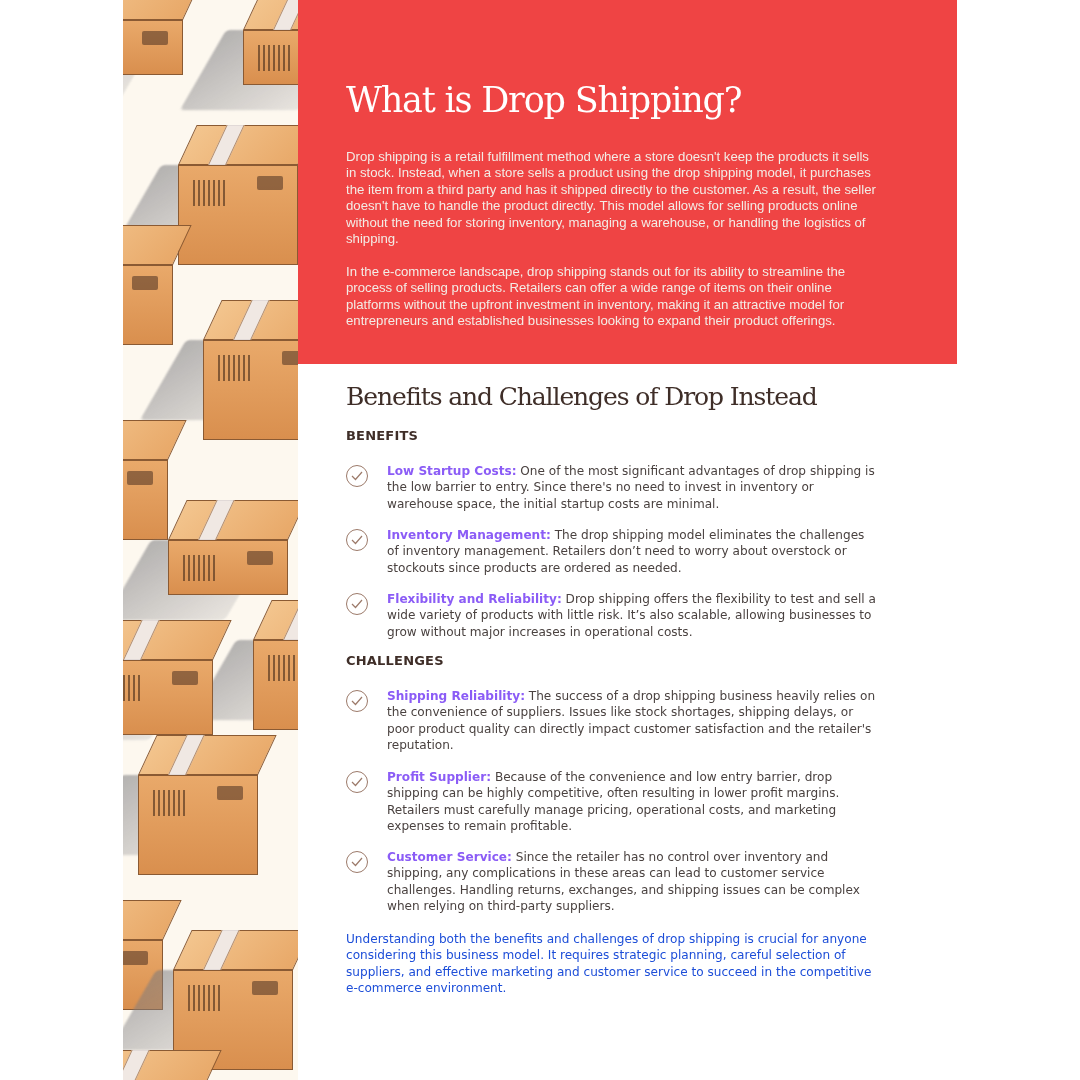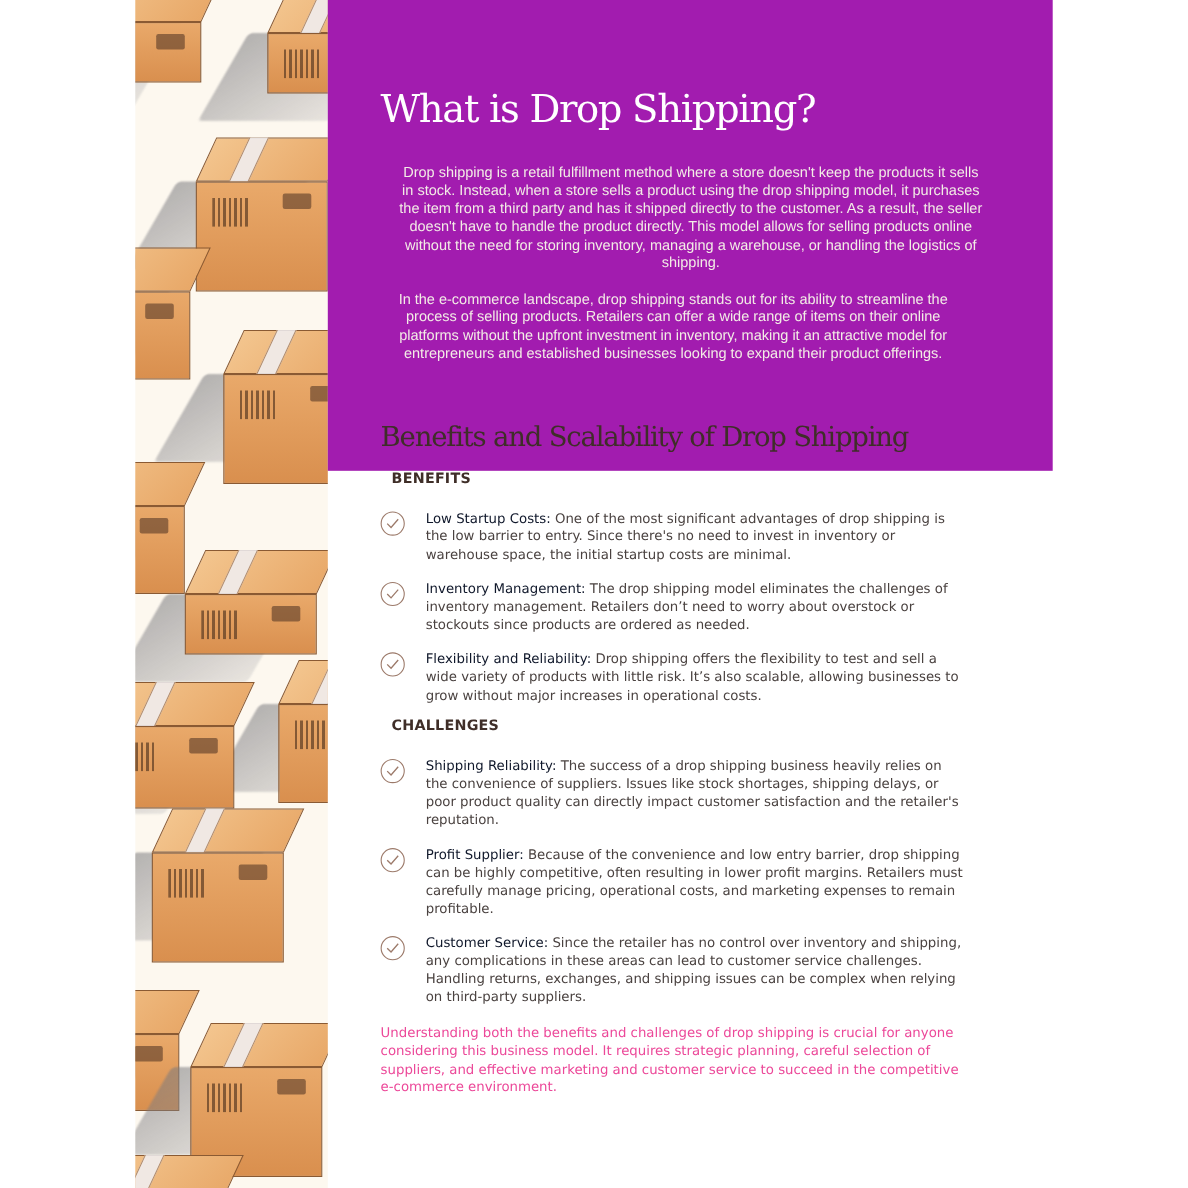--- a/index.html
+++ b/index.html
@@ -48,67 +48,66 @@
       background: repeating-linear-gradient(90deg, #5a3a22 0 2px, transparent 2px 5px);
       opacity: 0.7;
     }
     .box .front .label {
       position: absolute; right: 14px; top: 10px; width: 26px; height: 14px;
       background: #4a3020; opacity: 0.55; border-radius: 2px;
     }
 
     
     .hero {
-      position: absolute; left: 298px; top: 0; width: 659px; height: 428px;
-      background: #a21caf;
-      text-align: center;
+      position: absolute; left: 298px; top: 0; width: 659px; height: 364px;
+      background: #ef4444;
     }
     .hero-title {
       position: absolute; left: 48px; top: 80px;
       font-family: "DejaVu Serif", serif;
       font-size: 35px; letter-spacing: -1.2px;
       color: #ffffff; font-weight: normal;
     }
     .hero-para {
       position: absolute; left: 48px; width: 532px;
       font-family: "Liberation Sans", sans-serif;
       font-size: 13.2px; line-height: 16.4px; color: #f3ece6;
     }
-    .hero-para.p1 { top: 149px; margin-left: 16px; }
+    .hero-para.p1 { top: 149px; }
     .hero-para.p2 { top: 264px; }
 
     
     .content { position: absolute; left: 346px; top: 380px; width: 530px; }
     .section-title {
       font-family: "DejaVu Serif", serif;
       font-size: 25px; letter-spacing: -1.1px;
       color: #3f2e28; font-weight: normal;
       position: absolute; left: 0; top: 2px; white-space: nowrap;
     }
     .sub-heading {
-      position: absolute; left: 10px;
+      position: absolute; left: 0;
       font-family: "DejaVu Sans", sans-serif; font-weight: bold;
       font-size: 13px; color: #3f2e28; letter-spacing: 0.2px; text-align: right;
     }
     .item { position: absolute; left: 0; width: 530px; }
     .check {
       position: absolute; left: 0; top: 2px; width: 22px; height: 22px;
       border: 1px solid #9c7a6a; border-radius: 50%;
     }
     .check svg { position: absolute; left: 4px; top: 5px; }
     .item-text {
       position: absolute; left: 41px; width: 490px;
       font-family: "DejaVu Sans", sans-serif;
       font-size: 12.1px; line-height: 16.4px; color: #4a4240;
     }
-    .item-text b { color: #0f172a; font-weight: normal; }
+    .item-text b { color: #8b5cf6; font-weight: bold; }
     .closing {
       position: absolute; left: 0; top: 551px; width: 530px;
       font-family: "DejaVu Sans", sans-serif;
-      font-size: 12.1px; line-height: 16.4px; color: #ec4899;
+      font-size: 12.1px; line-height: 16.4px; color: #1d4ed8;
     }
   </style>
 </head>
 <body>
 
 <div class="page">
 
   <div class="illustration">
     <div class="box" style="left:-60px; top:-20px;">
       <div class="shadow"></div>
@@ -216,21 +215,21 @@
     </div>
   </div>
 
   <div class="hero">
     <h1 class="hero-title">What is Drop Shipping?</h1>
     <p class="hero-para p1">Drop shipping is a retail fulfillment method where a store doesn't keep the products it sells in stock. Instead, when a store sells a product using the drop shipping model, it purchases the item from a third party and has it shipped directly to the customer. As a result, the seller doesn't have to handle the product directly. This model allows for selling products online without the need for storing inventory, managing a warehouse, or handling the logistics of shipping.</p>
     <p class="hero-para p2">In the e-commerce landscape, drop shipping stands out for its ability to streamline the process of selling products. Retailers can offer a wide range of items on their online platforms without the upfront investment in inventory, making it an attractive model for entrepreneurs and established businesses looking to expand their product offerings.</p>
   </div>
 
   <div class="content">
-    <h2 class="section-title">Benefits and Scalability of Drop Shipping</h2>
+    <h2 class="section-title">Benefits and Challenges of Drop Instead</h2>
 
     <div class="sub-heading" style="top:48px;">BENEFITS</div>
 
     <div class="item" style="top:83px;">
       <span class="check">
         <svg width="12" height="10" viewBox="0 0 12 10">
             <path d="M1 5 L4.5 8.5 L11 1" fill="none" stroke="#9c7a6a" stroke-width="1.2"></path>
           </svg>
       </span>
       <p class="item-text"><b>Low Startup Costs:</b><span> One of the most significant advantages of drop shipping is the low barrier to entry. Since there's no need to invest in inventory or warehouse space, the initial startup costs are minimal.</span></p>

